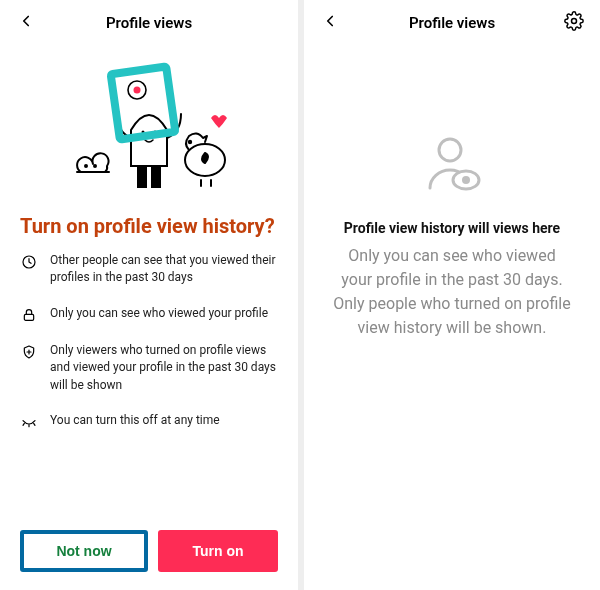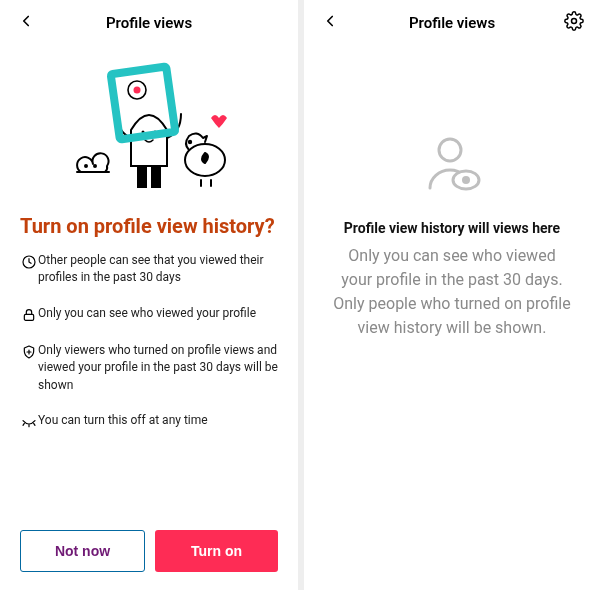--- a/index.html
+++ b/index.html
@@ -45,20 +45,21 @@
       font-weight: 700;
       color: #c2410c;
       margin: 18px 20px 14px;
     }
     .feature-list {
       padding: 0 20px;
     }
     .feature-row {
       display: flex;
       align-items: flex-start;
+      gap: 12px;
       margin-bottom: 18px;
     }
     .feature-icon {
       flex: 0 0 18px;
       height: 18px;
       display: flex;
       align-items: center;
       justify-content: center;
       margin-top: 1px;
     }
@@ -82,21 +83,21 @@
       border-radius: 3px;
       font-size: 14px;
       font-weight: 600;
       display: flex;
       align-items: center;
       justify-content: center;
       cursor: pointer;
       border: none;
     }
     .btn-primary { background: #fe2c55; color: #fff; }
-    .btn-secondary { background: #fff; color: #701a75; border: 1px solid #0369a1; }
+    .btn-secondary { background: #fff; color: #15803d; border: 4px solid #0369a1; }
     .right-content {
       display: flex;
       flex-direction: column;
       align-items: center;
       padding: 0 28px;
       margin-top: 90px;
     }
     .right-illus { margin-bottom: 22px; }
     .right-heading {
       font-size: 14px;

